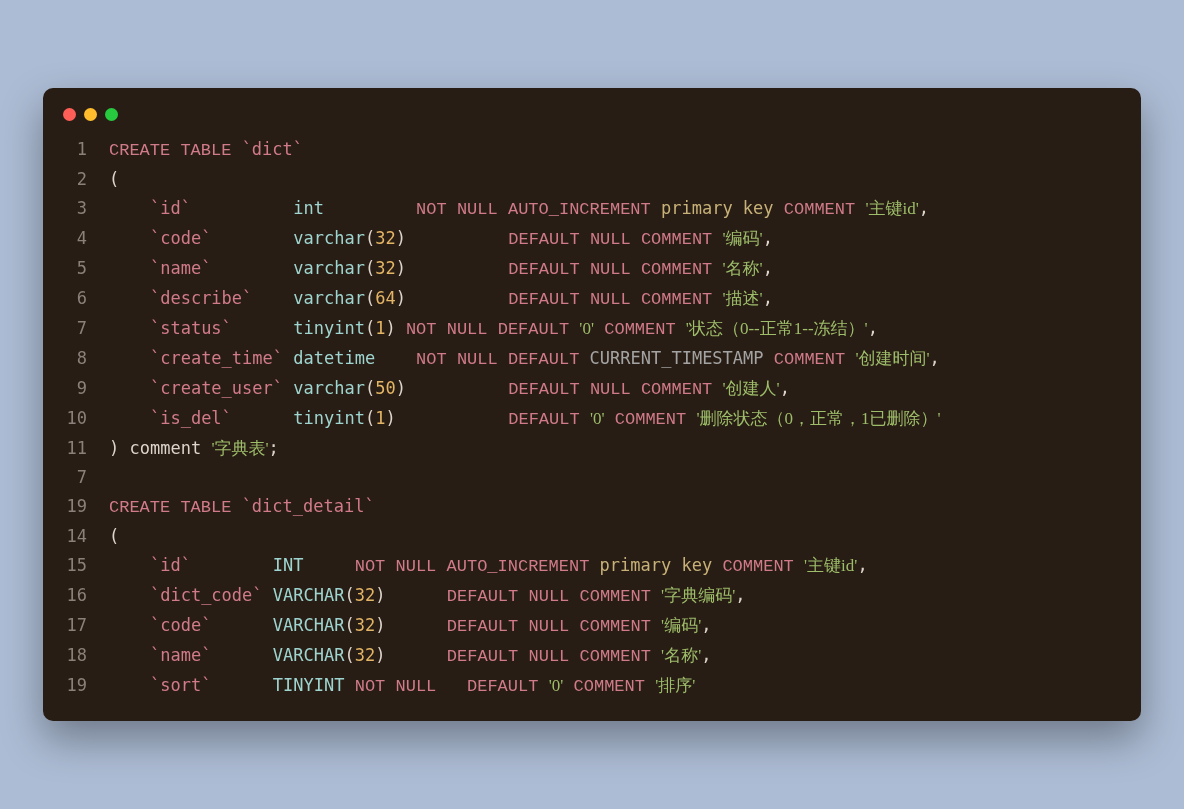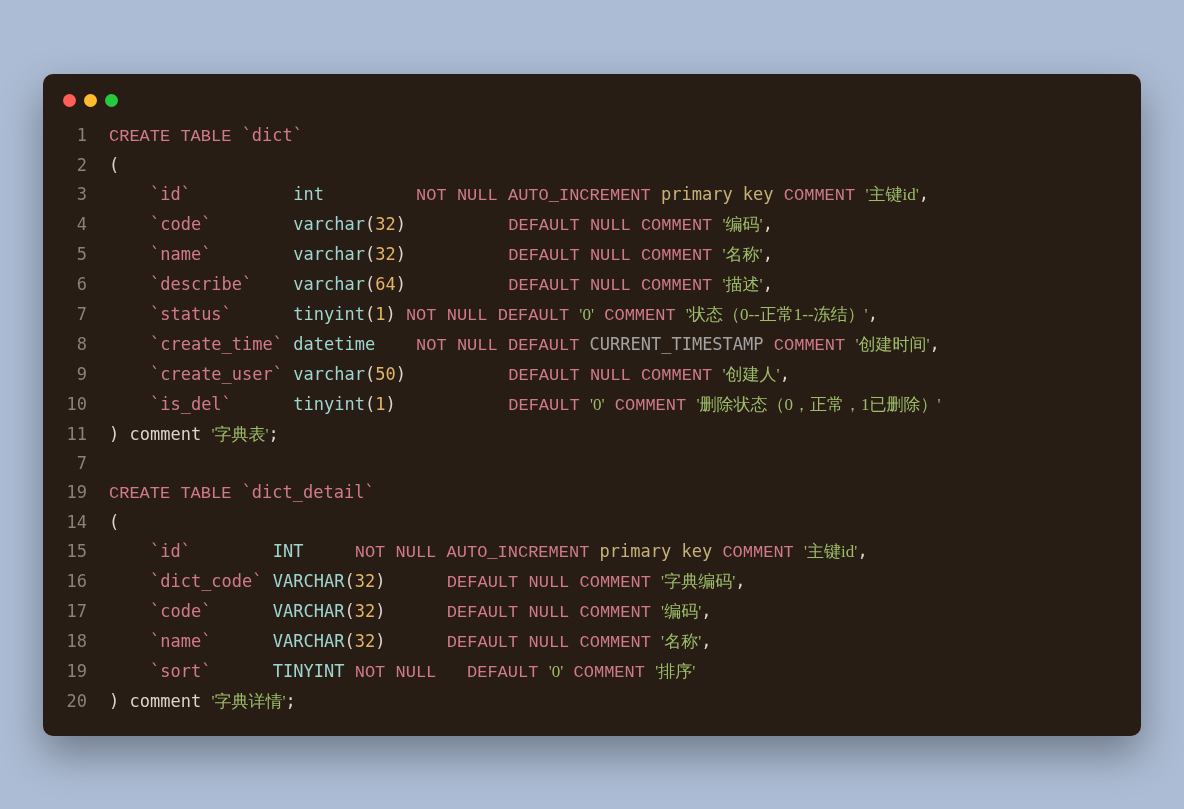--- a/index.html
+++ b/index.html
@@ -89,16 +89,15 @@
       <div class="row"><span class="ln">10</span><span><span class="c-p">    </span><span class="c-bt">`is_del`</span><span class="c-p">      </span><span class="c-type">tinyint</span><span class="c-p">(</span><span class="c-num">1</span><span class="c-p">)</span><span class="c-p">           </span><span class="c-kw">DEFAULT </span><span class="c-str">'0'</span><span class="c-p"> </span><span class="c-kw">COMMENT </span><span class="c-str">'删除状态（0，正常，1已删除）'</span></span></div>
       <div class="row"><span class="ln">11</span><span><span class="c-p">) </span><span class="c-cmt">comment </span><span class="c-str">'字典表'</span><span class="c-p">;</span></span></div>
       <div class="row"><span class="ln">7</span><span></span></div>
       <div class="row"><span class="ln">19</span><span><span class="c-kw">CREATE TABLE </span><span class="c-bt">`dict_detail`</span></span></div>
       <div class="row"><span class="ln">14</span><span><span class="c-p">(</span></span></div>
       <div class="row"><span class="ln">15</span><span><span class="c-p">    </span><span class="c-bt">`id`</span><span class="c-p">        </span><span class="c-type">INT</span><span class="c-p">     </span><span class="c-kw">NOT NULL </span><span class="c-kw">AUTO_INCREMENT </span><span class="c-pk">primary key </span><span class="c-kw">COMMENT </span><span class="c-str">'主键id'</span><span class="c-p">,</span></span></div>
       <div class="row"><span class="ln">16</span><span><span class="c-p">    </span><span class="c-bt">`dict_code`</span><span class="c-p"> </span><span class="c-type">VARCHAR</span><span class="c-p">(</span><span class="c-num">32</span><span class="c-p">)</span><span class="c-p">      </span><span class="c-kw">DEFAULT NULL </span><span class="c-kw">COMMENT </span><span class="c-str">'字典编码'</span><span class="c-p">,</span></span></div>
       <div class="row"><span class="ln">17</span><span><span class="c-p">    </span><span class="c-bt">`code`</span><span class="c-p">      </span><span class="c-type">VARCHAR</span><span class="c-p">(</span><span class="c-num">32</span><span class="c-p">)</span><span class="c-p">      </span><span class="c-kw">DEFAULT NULL </span><span class="c-kw">COMMENT </span><span class="c-str">'编码'</span><span class="c-p">,</span></span></div>
       <div class="row"><span class="ln">18</span><span><span class="c-p">    </span><span class="c-bt">`name`</span><span class="c-p">      </span><span class="c-type">VARCHAR</span><span class="c-p">(</span><span class="c-num">32</span><span class="c-p">)</span><span class="c-p">      </span><span class="c-kw">DEFAULT NULL </span><span class="c-kw">COMMENT </span><span class="c-str">'名称'</span><span class="c-p">,</span></span></div>
       <div class="row"><span class="ln">19</span><span><span class="c-p">    </span><span class="c-bt">`sort`</span><span class="c-p">      </span><span class="c-type">TINYINT</span><span class="c-p"> </span><span class="c-kw">NOT NULL </span><span class="c-p">  </span><span class="c-kw">DEFAULT </span><span class="c-str">'0'</span><span class="c-p"> </span><span class="c-kw">COMMENT </span><span class="c-str">'排序'</span></span></div>
-      <div class="row"><span class="ln">20</span><span><span class="c-p">) </span><span class="c-cmt">comment </span><span class="c-str">'字典详情'</span><span class="c-p">;</span></span></div>
     </div>
 </div>
 <div class="watermark"></div>
 
 </body></html>

